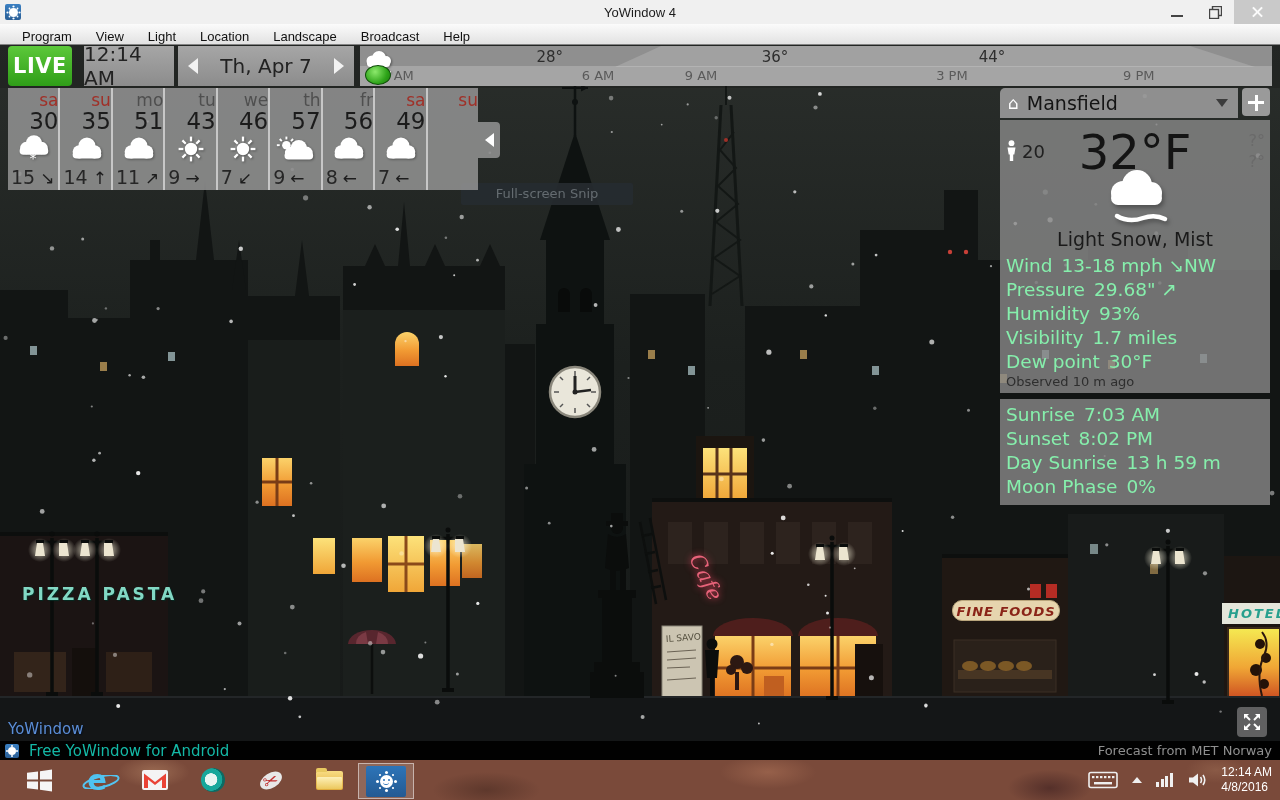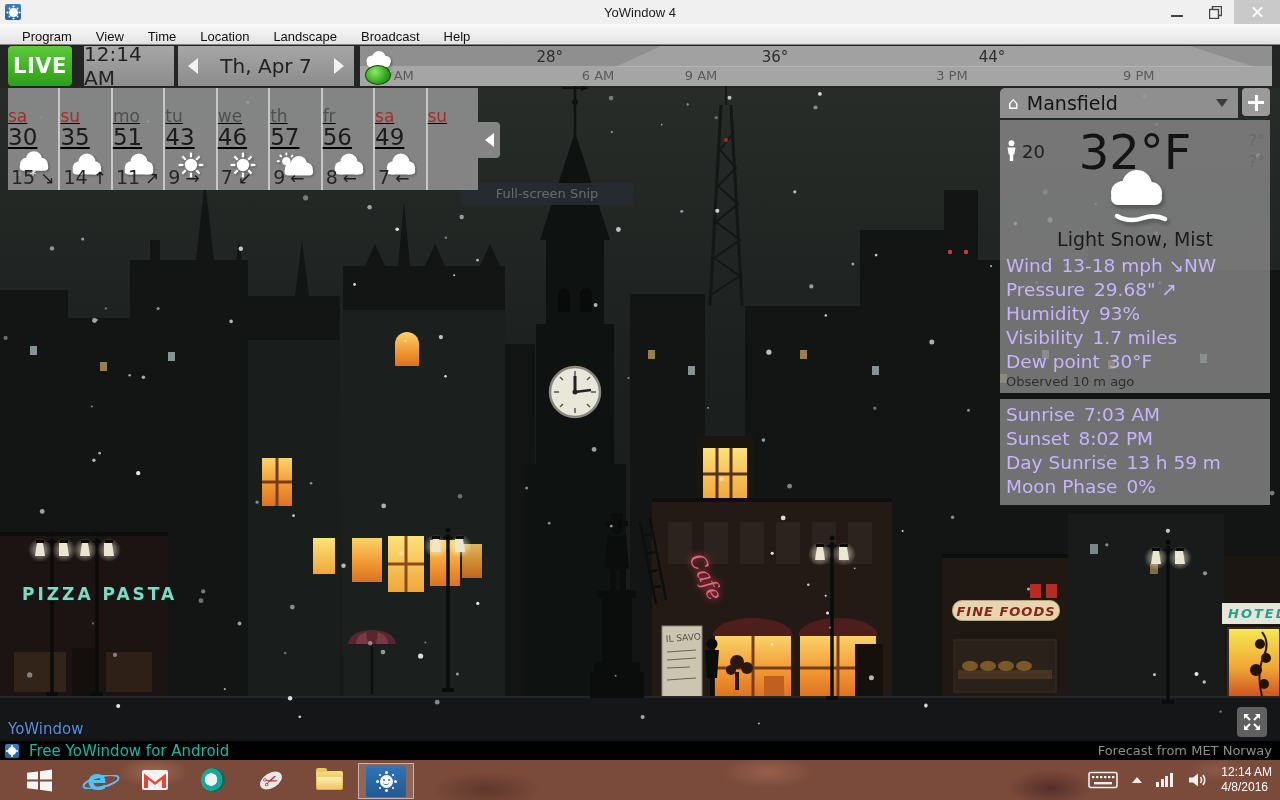--- a/index.html
+++ b/index.html
@@ -73,22 +73,22 @@
   .tl-temp{position:absolute;top:2px;transform:translateX(-50%);font-size:15px;color:#2d2d2d;}
   .tl-time{position:absolute;top:2px;transform:translateX(-50%);font-size:13px;color:#5a5a5a;}
   .tl-knob{position:absolute;bottom:1px;width:26px;height:20px;border-radius:50%;transform:translateX(-50%);
            background:radial-gradient(circle at 38% 32%,#8ce96c,#2da318 62%,#1d7a0e);
            border:1.5px solid #0e4d08;box-sizing:border-box;cursor:grab;z-index:3;}
   .tb-cloud{position:absolute;left:2px;top:4px;z-index:2;filter:drop-shadow(1px 1px 1px rgba(0,0,0,.4));}
 
   
   .week-strip{position:absolute;left:8px;top:88px;width:470px;height:102px;display:flex;
               background:rgba(148,148,148,.85);}
-  .wcol{flex:1;position:relative;text-align:left;border-right:2px solid rgba(255,255,255,.55);
-        padding-top:19px;box-sizing:border-box;cursor:pointer;text-decoration:underline;}
+  .wcol{flex:1;position:relative;text-align:right;border-right:2px solid rgba(255,255,255,.55);
+        padding-top:3px;box-sizing:border-box;cursor:pointer;}
   .wcol:last-child{border-right:none;}
   .wday{font-size:17px;color:#4f4f4f;line-height:18px;}
   .wday.weekend{color:#a03028;}
   .whigh{font-size:23px;color:#1b1b1b;line-height:25px;}
   .wic{width:42px;height:30px;display:block;margin:0 auto;filter:drop-shadow(1px 1px 1px rgba(0,0,0,.35));}
   .wlow{position:absolute;left:3px;bottom:2px;font-size:19px;color:#262626;}
   .wwind{font-size:17px;margin-left:5px;color:#1d1d1d;}
   .collapse-tab{position:absolute;left:478px;top:122px;width:22px;height:36px;
                 background:rgba(148,148,148,.85);border-radius:0 4px 4px 0;display:flex;
                 align-items:center;justify-content:center;cursor:pointer;}
@@ -111,21 +111,21 @@
   .rp-plus .pv{left:12.5px;top:6.5px;width:3px;height:16px;}
   .rp-cur{position:absolute;left:0;top:32px;width:270px;height:273px;background:rgba(140,140,140,.78);}
   .rp-astro{position:absolute;left:0;top:311px;width:270px;height:106px;background:rgba(140,140,140,.78);}
   .feels{position:absolute;left:6px;top:20px;display:flex;align-items:center;font-size:18px;color:#202020;}
   .big-temp{position:absolute;left:0;right:0;top:4px;text-align:center;font-size:48px;color:#141414;}
   .unknowns{position:absolute;right:5px;top:10px;text-align:right;font-size:16px;color:#6a6a6a;line-height:21px;}
   .pcloud{position:absolute;left:0;right:0;top:48px;text-align:center;}
   .pcloud svg{filter:drop-shadow(2px 3px 2px rgba(0,0,0,.3));}
   .cond-title{position:absolute;left:0;right:0;top:108px;text-align:center;font-size:19px;color:#1a1a1a;}
   .cond-list{position:absolute;left:6px;top:134px;right:4px;}
-  .cond-row{font-size:18.5px;line-height:24px;color:#c4b5fd;white-space:nowrap;}
+  .cond-row{font-size:18.5px;line-height:24px;color:#86efac;white-space:nowrap;}
   .cond-row .cv{margin-left:9px;}
   .observed{position:absolute;left:6px;bottom:4px;font-size:13px;color:#2e2e2e;}
   .astro-list{position:absolute;left:6px;top:4px;right:4px;}
 
   
   .promo{position:absolute;left:0;top:741px;width:1280px;height:19px;background:#010101;
          display:flex;align-items:center;}
   .promo .tile{width:14px;height:14px;margin-left:5px;border-radius:2px;
                background:linear-gradient(#3a7fc2,#2a5f96);position:relative;}
   .promo .tile .mini-sun{width:8px;height:8px;left:3px;top:3px;
@@ -611,21 +611,21 @@
             <div class="x1"></div>
             <div class="x2"></div>
           </div>
       </div>
     </div>
   </div>
 
   <div class="menubar">
       <span class="menu-item">Program</span>
       <span class="menu-item">View</span>
-      <span class="menu-item">Time</span>
+      <span class="menu-item">Light</span>
       <span class="menu-item">Location</span>
       <span class="menu-item">Landscape</span>
       <span class="menu-item">Broadcast</span>
       <span class="menu-item">Help</span>
     </div>
 
   <div class="toolbar">
     <div class="seg seg-live">LIVE</div>
     <div class="seg seg-time">12:14 AM</div>
     <div class="seg seg-date">

